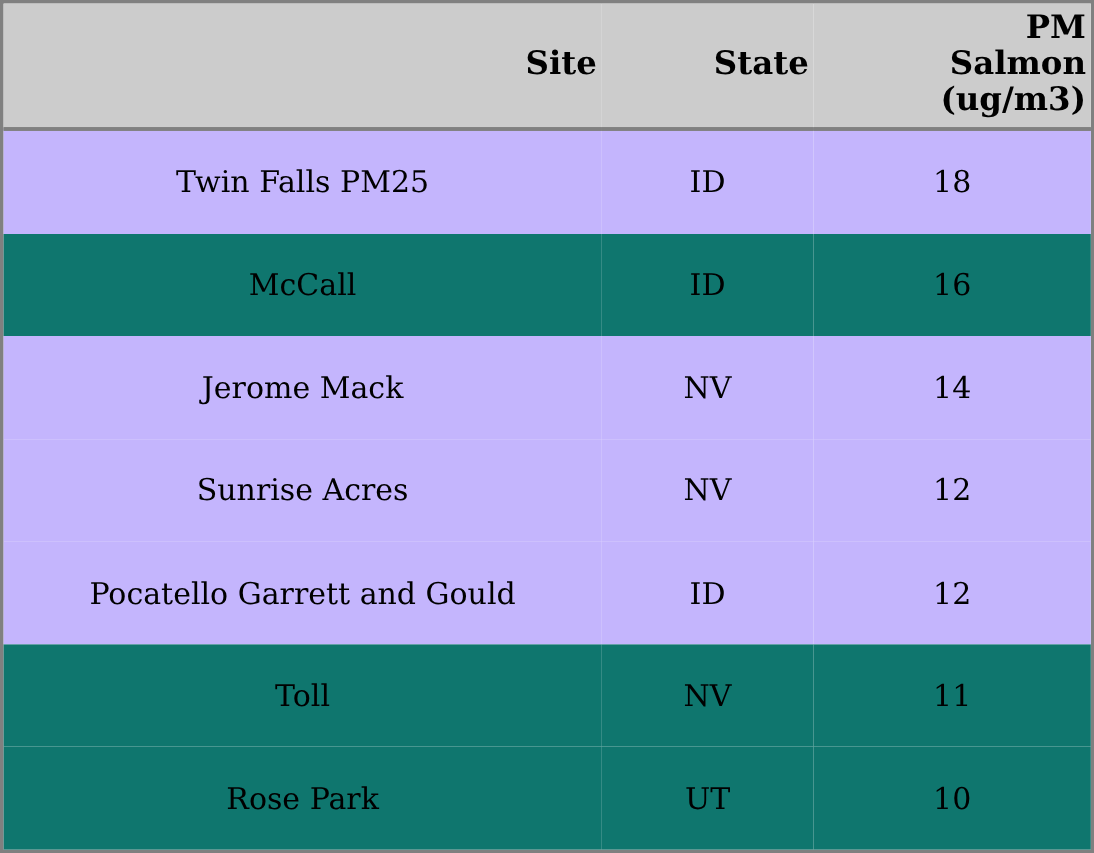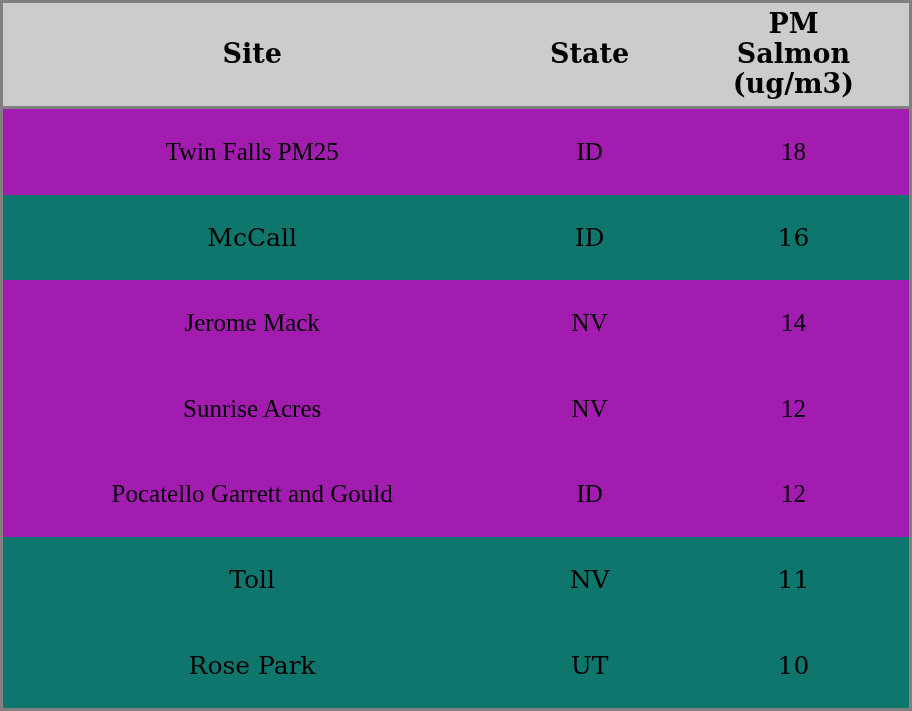--- a/index.html
+++ b/index.html
@@ -24,37 +24,36 @@
     width: 100%;
     height: 100%;
     border-collapse: collapse;
     table-layout: fixed;
   }
   thead th {
     background: #cccccc;
     color: #000000;
     font-weight: bold;
     font-size: 27px;
-    text-align: center;
+    text-align: right;
     vertical-align: middle;
     padding: 6px 4px;
     line-height: 1.12;
     border-bottom: 3px solid #808080;
   }
   tbody td {
     text-align: center;
     vertical-align: middle;
     font-size: 25px;
     color: #000000;
     padding: 4px 4px;
     height: 58px;
   }
   tbody tr.odd td {
-    background: #a21caf;
-    font-family: Liberation Serif, serif;
+    background: #c4b5fd;
   }
   tbody tr.even td {
     background: #0f766e;
   }
   col.col-site { width: 55%; }
   col.col-state { width: 19.5%; }
   col.col-value { width: 25.5%; }
 </style>
 </head>
 <body>

